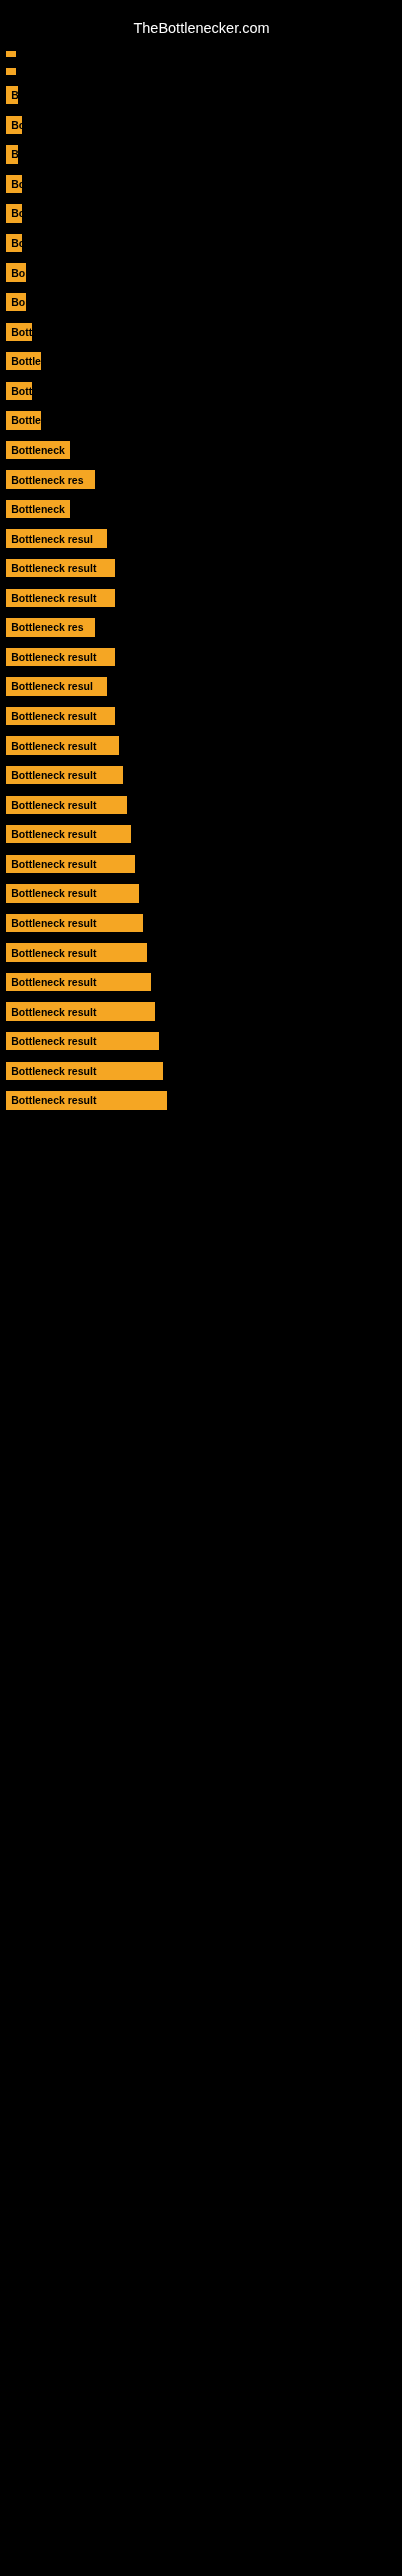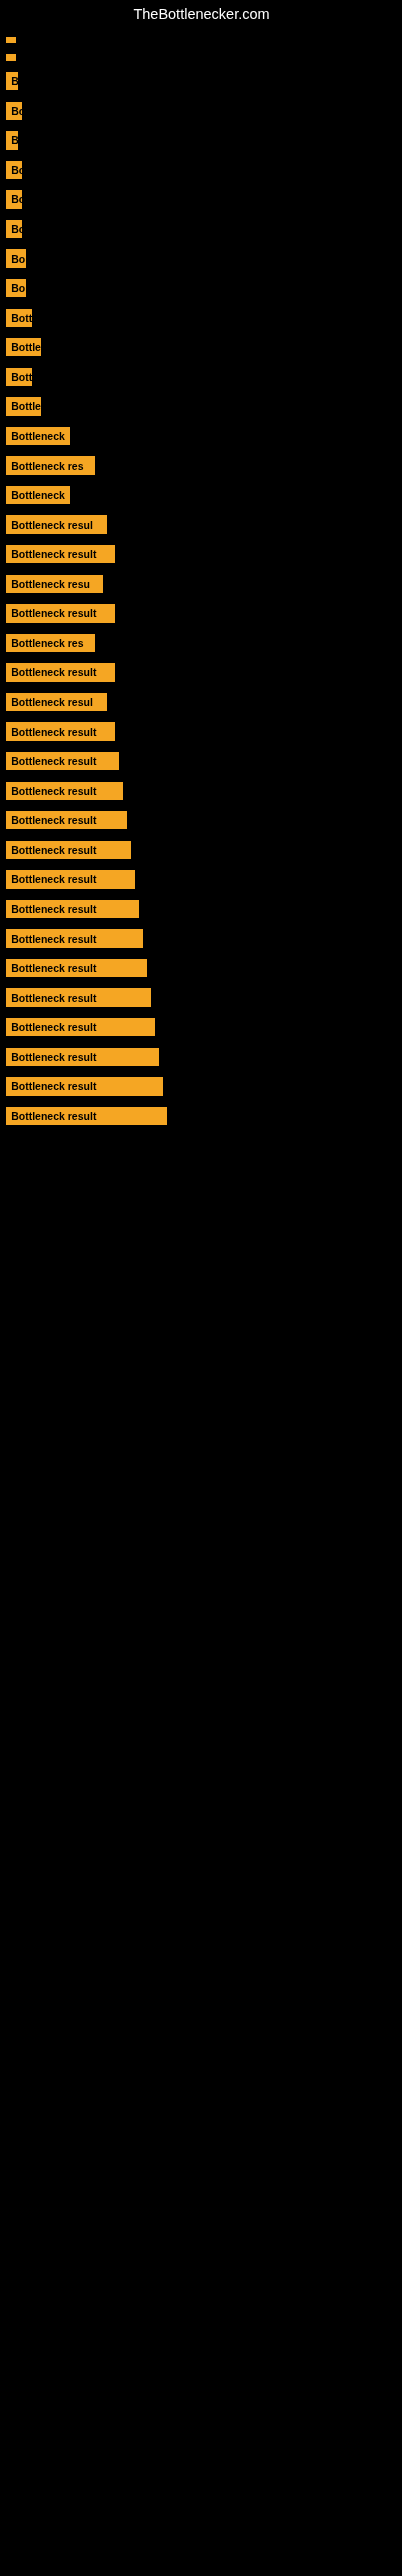--- a/index.html
+++ b/index.html
@@ -11,20 +11,21 @@
       width: 403px;
       background-color: #000000;
       font-family: Arial, sans-serif;
       overflow-x: hidden;
     }
     .site-title {
       text-align: center;
       color: #ffffff;
       font-size: 14.5px;
       padding: 6.4px 0 9.7px 0;
+      margin-top: 14px;
     }
     .items-container {
       display: flex;
       flex-direction: column;
       gap: 0px;
     }
     .bottleneck-item {
       display: flex;
       align-items: center;
       padding: 4.8px 6.4px;
@@ -98,23 +99,20 @@
     <div class="bottleneck-item">
       <span class="bottleneck-label" style="width: 64px; min-width: 64px;">Bottleneck</span>
     </div>
     <div class="bottleneck-item">
       <span class="bottleneck-label" style="width: 101px; min-width: 101px;">Bottleneck resul</span>
     </div>
     <div class="bottleneck-item">
       <span class="bottleneck-label" style="width: 109px; min-width: 109px;">Bottleneck result</span>
     </div>
     <div class="bottleneck-item">
-      <span class="bottleneck-label" style="width: 97px; min-width: 97px;">Bottleneck resu</span>
-    </div>
-    <div class="bottleneck-item">
       <span class="bottleneck-label" style="width: 109px; min-width: 109px;">Bottleneck result</span>
     </div>
     <div class="bottleneck-item">
       <span class="bottleneck-label" style="width: 89px; min-width: 89px;">Bottleneck res</span>
     </div>
     <div class="bottleneck-item">
       <span class="bottleneck-label" style="width: 109px; min-width: 109px;">Bottleneck result</span>
     </div>
     <div class="bottleneck-item">
       <span class="bottleneck-label" style="width: 101px; min-width: 101px;">Bottleneck resul</span>

